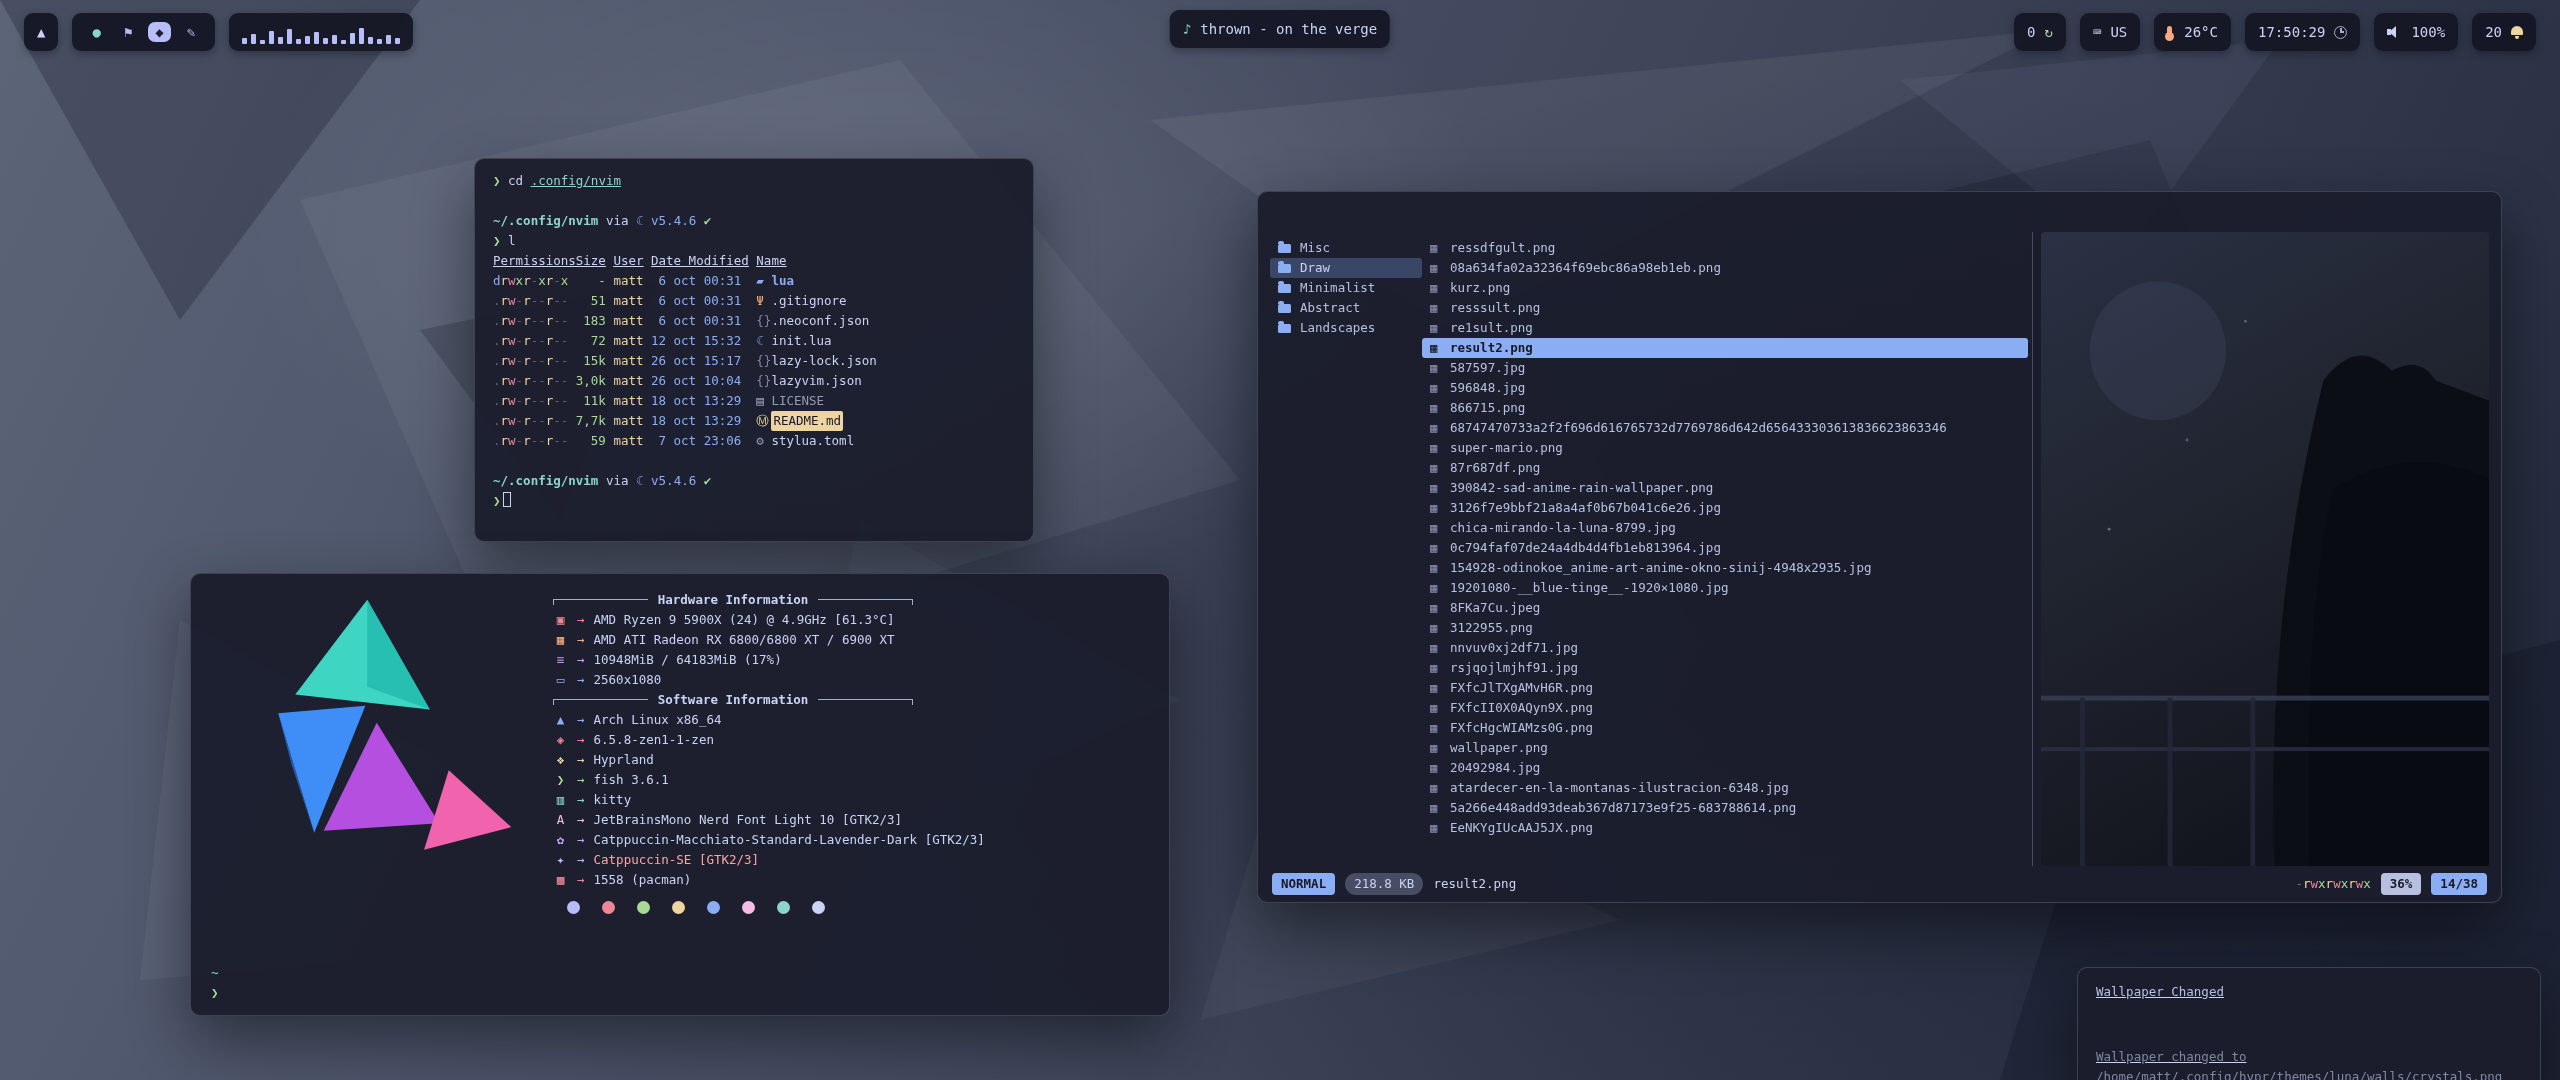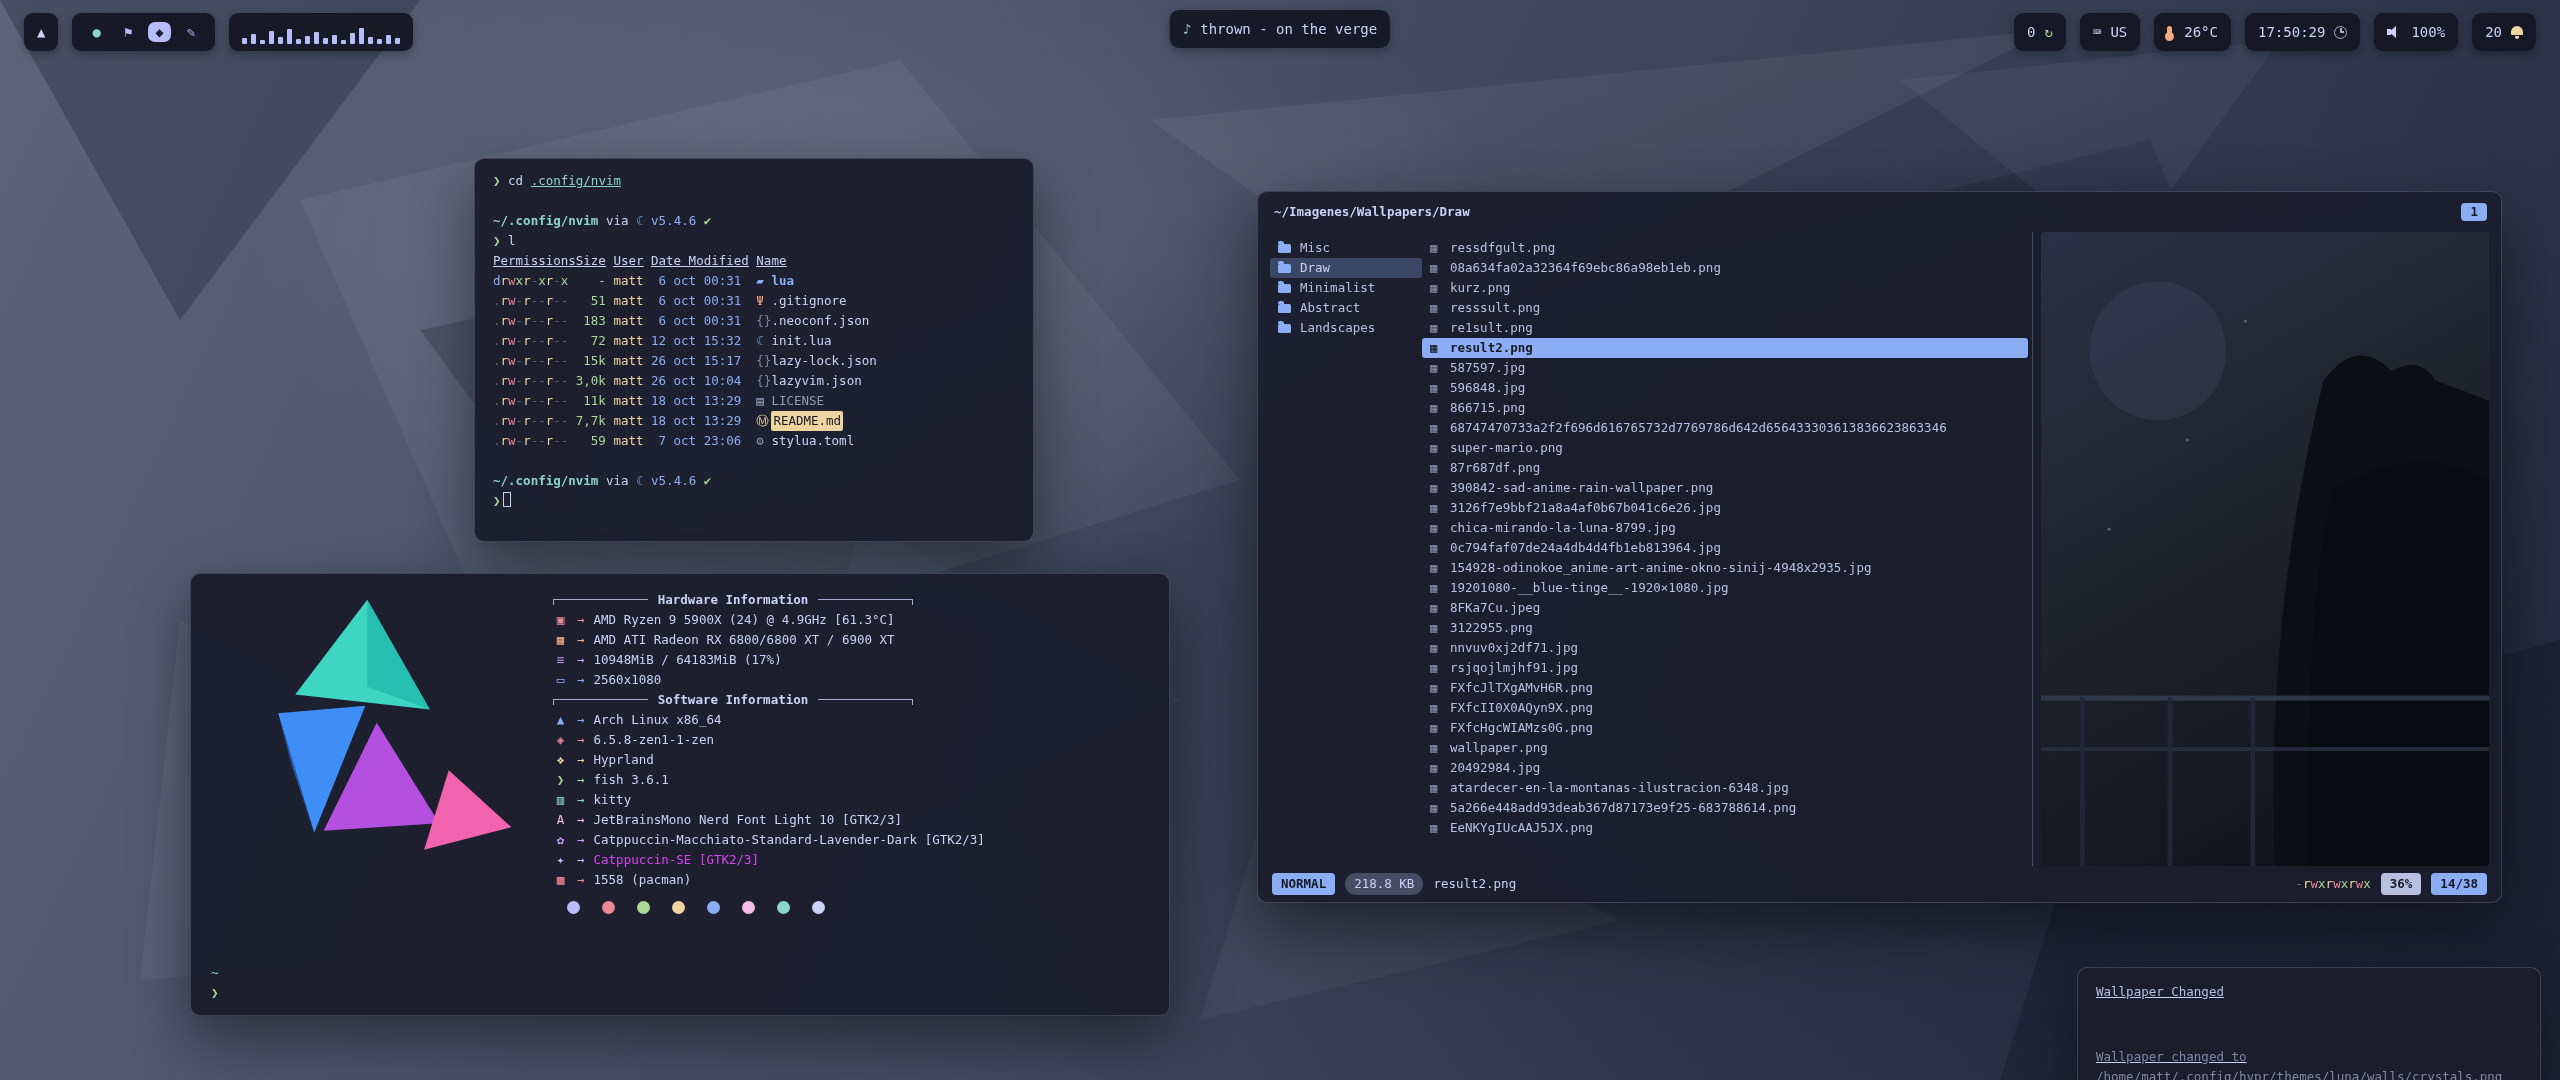--- a/index.html
+++ b/index.html
@@ -256,45 +256,41 @@
       <span class="capR"></span>
     </div>
     <div id="sw-rows">
         <div class="fr"><span class="ic" style="color: rgb(138, 173, 244);">▲</span><span class="ar" style="color: rgb(138, 173, 244);">→</span><span style="color: rgb(202, 211, 245);">Arch Linux x86_64</span></div>
         <div class="fr"><span class="ic" style="color: rgb(237, 135, 150);">◈</span><span class="ar" style="color: rgb(237, 135, 150);">→</span><span style="color: rgb(202, 211, 245);">6.5.8-zen1-1-zen</span></div>
         <div class="fr"><span class="ic" style="color: rgb(238, 212, 159);">❖</span><span class="ar" style="color: rgb(238, 212, 159);">→</span><span style="color: rgb(202, 211, 245);">Hyprland</span></div>
         <div class="fr"><span class="ic" style="color: rgb(166, 218, 149);">❯</span><span class="ar" style="color: rgb(166, 218, 149);">→</span><span style="color: rgb(202, 211, 245);">fish 3.6.1</span></div>
         <div class="fr"><span class="ic" style="color: rgb(139, 213, 202);">▥</span><span class="ar" style="color: rgb(139, 213, 202);">→</span><span style="color: rgb(202, 211, 245);">kitty</span></div>
         <div class="fr"><span class="ic" style="color: rgb(245, 189, 230);">A</span><span class="ar" style="color: rgb(245, 189, 230);">→</span><span style="color: rgb(202, 211, 245);">JetBrainsMono Nerd Font Light 10 [GTK2/3]</span></div>
         <div class="fr"><span class="ic" style="color: rgb(198, 160, 246);">✿</span><span class="ar" style="color: rgb(198, 160, 246);">→</span><span style="color: rgb(202, 211, 245);">Catppuccin-Macchiato-Standard-Lavender-Dark [GTK2/3]</span></div>
-        <div class="fr"><span class="ic" style="color: rgb(183, 189, 248);">✦</span><span class="ar" style="color: rgb(183, 189, 248);">→</span><span style="color: #d946ef;">Catppuccin-SE [GTK2/3]</span></div>
+        <div class="fr"><span class="ic" style="color: rgb(183, 189, 248);">✦</span><span class="ar" style="color: rgb(183, 189, 248);">→</span><span style="color: #fca5a5;">Catppuccin-SE [GTK2/3]</span></div>
         <div class="fr"><span class="ic" style="color: rgb(237, 135, 150);">▩</span><span class="ar" style="color: rgb(237, 135, 150);">→</span><span style="color: rgb(202, 211, 245);">1558 (pacman)</span></div>
       </div>
     <div id="dots">
         <span class="dot" style="background: rgb(183, 189, 248);"></span>
         <span class="dot" style="background: rgb(237, 135, 150);"></span>
         <span class="dot" style="background: rgb(166, 218, 149);"></span>
         <span class="dot" style="background: rgb(238, 212, 159);"></span>
         <span class="dot" style="background: rgb(138, 173, 244);"></span>
         <span class="dot" style="background: rgb(245, 189, 230);"></span>
         <span class="dot" style="background: rgb(139, 213, 202);"></span>
         <span class="dot" style="background: rgb(202, 211, 245);"></span>
       </div>
   </div>
   <div class="fetch-prompt">
     <div class="tline fp-tilde">~</div>
     <div class="tline fp-char">❯</div>
   </div>
 </div>
 
 <div class="window fm">
-  <div class="fm-head">
-    <span class="fm-path">~/Imagenes/Wallpapers/Draw</span>
-    <span class="fm-tab">1</span>
-  </div>
   <div class="fm-body">
     <div class="fm-side" id="fm-side">
         <div class="srow">
           <span class="folder-ico"></span>
           <span>Misc</span>
         </div>
         <div class="srow sel">
           <span class="folder-ico"></span>
           <span>Draw</span>
         </div>

